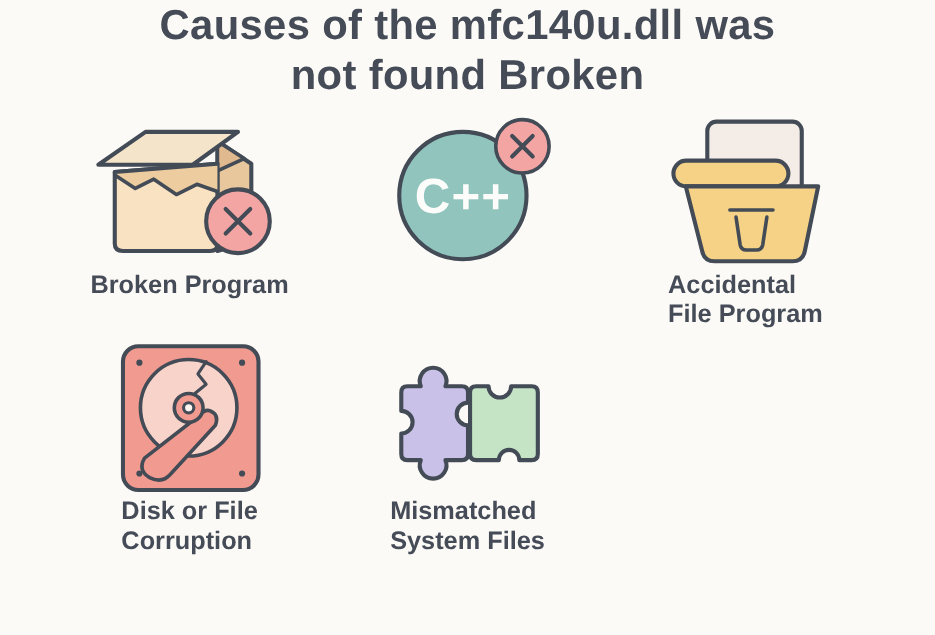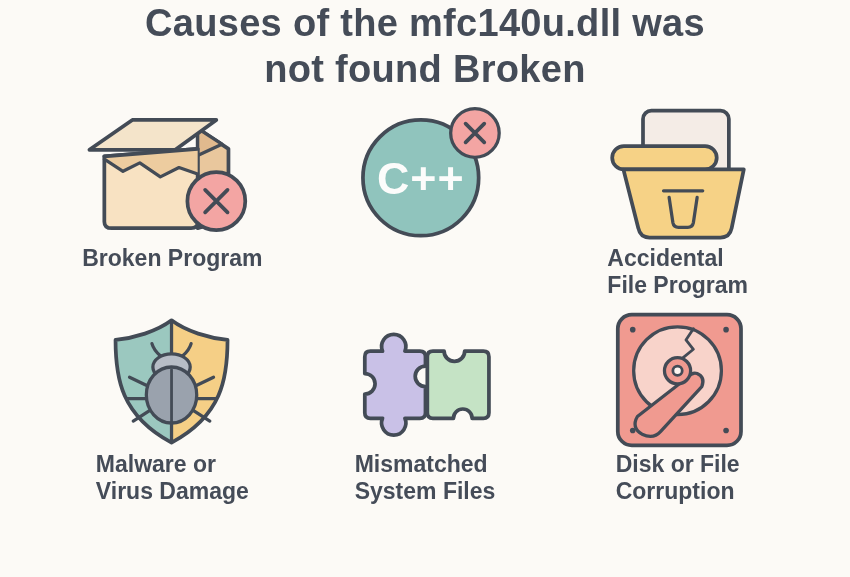--- a/index.html
+++ b/index.html
@@ -101,52 +101,20 @@
         <path class="f-gold s-ink w4" d="M34 69 H163 L150 132 Q148 142 138 142 H62 Q52 142 50 132 Z"></path>
         <path class="s-ink w35 f-none" d="M77 92 H119 M83 99 L87 126 Q88 131 93 131 H103 Q108 131 109 126 L113 99"></path>
       </svg>
     </div>
     <div class="label">
       <span>Accidental</span>
       <span>File Program</span>
     </div>
   </div>
 
-  <div class="cell">
-    <div class="icon">
-      <svg viewBox="0 0 185 150" xmlns="http://www.w3.org/2000/svg">
-        <path class="f-shteal" d="M92 10 C76 22 52 29 32 31 C32 72 38 112 92 141 Z"></path>
-        <path class="f-shgold" d="M92 10 C108 22 132 29 152 31 C152 72 146 112 92 141 Z"></path>
-        <path class="s-ink w4 f-none" d="M92 10 C76 22 52 29 32 31 C32 72 38 112 92 141 C146 112 152 72 152 31 C132 29 108 22 92 10 Z"></path>
-        <path class="s-ink w35 f-none" d="M92 12 V139"></path>
-        <path class="s-ink w35 f-none" d="M80 48 Q73 42 71 35 M104 48 Q111 42 113 35"></path>
-        <path class="s-ink w35 f-none" d="M66 80 L47 71 M64 94 H44 M68 107 L51 118 M118 80 L137 71 M120 94 H140 M116 107 L133 118"></path>
-        <ellipse class="f-bughead s-ink w35" cx="92" cy="60" rx="20" ry="14"></ellipse>
-        <ellipse class="f-bug s-ink w35" cx="92" cy="90" rx="27" ry="30"></ellipse>
-        <path class="s-ink w3 f-none" d="M92 63 V119"></path>
-      </svg>
-    </div>
-    <div class="label">
-      <span>Malware or</span>
-      <span>Virus Damage</span>
-    </div>
-  </div>
-
-  <div class="cell">
-    <div class="icon">
-      <svg viewBox="0 0 185 150" xmlns="http://www.w3.org/2000/svg">
-        <path class="f-lav s-ink w4" d="M28 49 Q28 43 34 43 H47 A13 13 0 1 1 71 43 H87 Q93 43 93 49 V59 A11 11 0 1 0 93 81 V109 Q93 115 87 115 H71 A13 13 0 1 1 47 115 H34 Q28 115 28 109 V89 A11 11 0 1 0 28 67 V49 Z"></path>
-        <path class="f-green s-ink w4" d="M95 49 Q95 43 101 43 H113 A11 11 0 1 0 135 43 H155 Q161 43 161 49 V109 Q161 115 155 115 H143 A10 10 0 1 0 123 115 H101 Q95 115 95 109 Z"></path>
-      </svg>
-    </div>
-    <div class="label">
-      <span>Mismatched</span>
-      <span>System Files</span>
-    </div>
-  </div>
 
   <div class="cell">
     <div class="icon">
       <svg viewBox="0 0 185 150" xmlns="http://www.w3.org/2000/svg">
         <rect class="f-salmon s-ink w4" x="28" y="4" width="132" height="140" rx="15"></rect>
         <circle class="f-dot" cx="44" cy="20" r="3"></circle>
         <circle class="f-dot" cx="144" cy="20" r="3"></circle>
         <circle class="f-dot" cx="44" cy="128" r="3"></circle>
         <circle class="f-dot" cx="144" cy="128" r="3"></circle>
         <circle class="f-salmonlight s-ink w35" cx="92" cy="64" r="47"></circle>
@@ -155,13 +123,26 @@
         <circle class="f-hub s-ink w3" cx="92" cy="64" r="5"></circle>
         <path class="s-ink w3 f-none" d="M109 19 L101 31 L109 41 L98 50"></path>
       </svg>
     </div>
     <div class="label">
       <span>Disk or File</span>
       <span>Corruption</span>
     </div>
   </div>
 
+  <div class="cell">
+    <div class="icon">
+      <svg viewBox="0 0 185 150" xmlns="http://www.w3.org/2000/svg">
+        <path class="f-lav s-ink w4" d="M28 49 Q28 43 34 43 H47 A13 13 0 1 1 71 43 H87 Q93 43 93 49 V59 A11 11 0 1 0 93 81 V109 Q93 115 87 115 H71 A13 13 0 1 1 47 115 H34 Q28 115 28 109 V89 A11 11 0 1 0 28 67 V49 Z"></path>
+        <path class="f-green s-ink w4" d="M95 49 Q95 43 101 43 H113 A11 11 0 1 0 135 43 H155 Q161 43 161 49 V109 Q161 115 155 115 H143 A10 10 0 1 0 123 115 H101 Q95 115 95 109 Z"></path>
+      </svg>
+    </div>
+    <div class="label">
+      <span>Mismatched</span>
+      <span>System Files</span>
+    </div>
+  </div>
+
 </div>
 
 </body></html>

